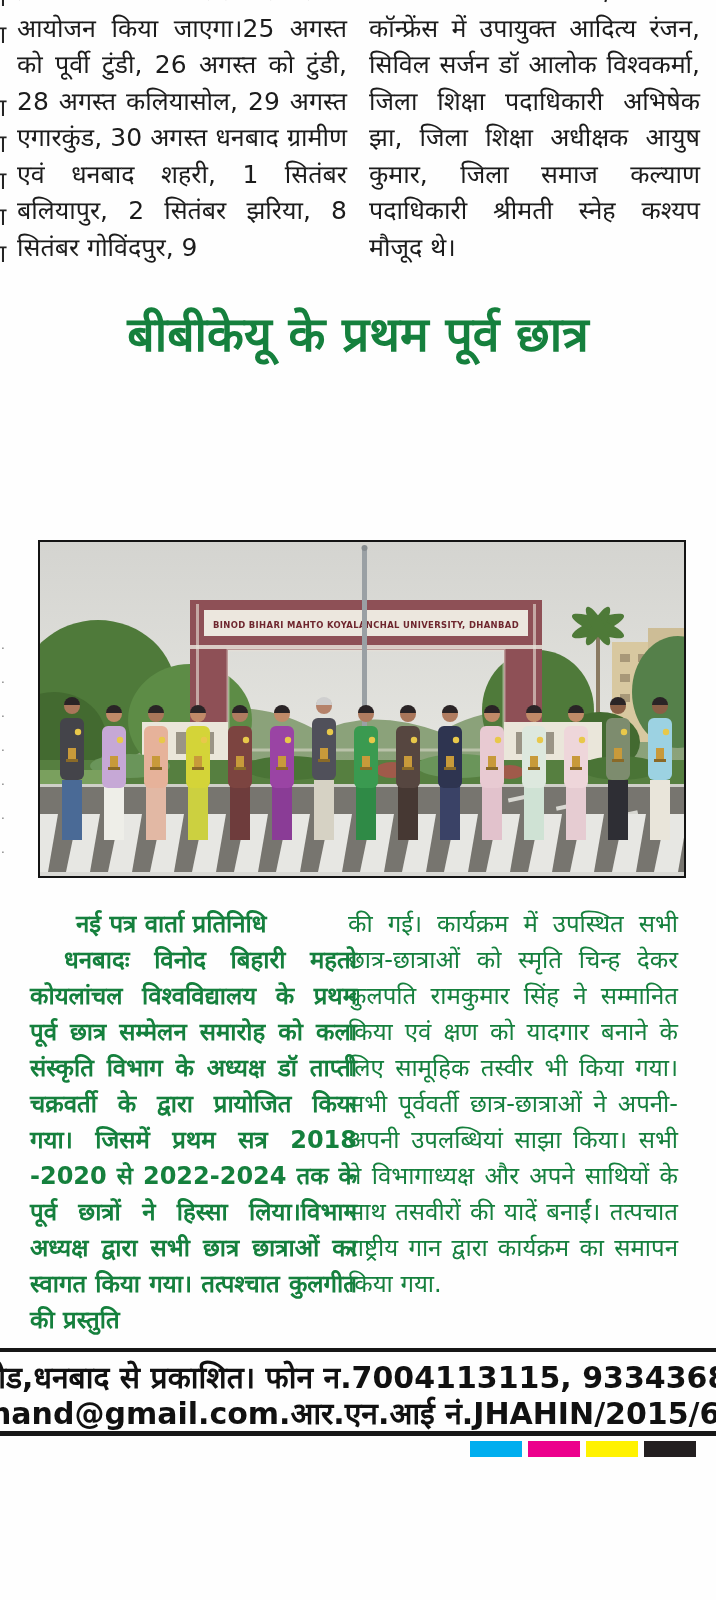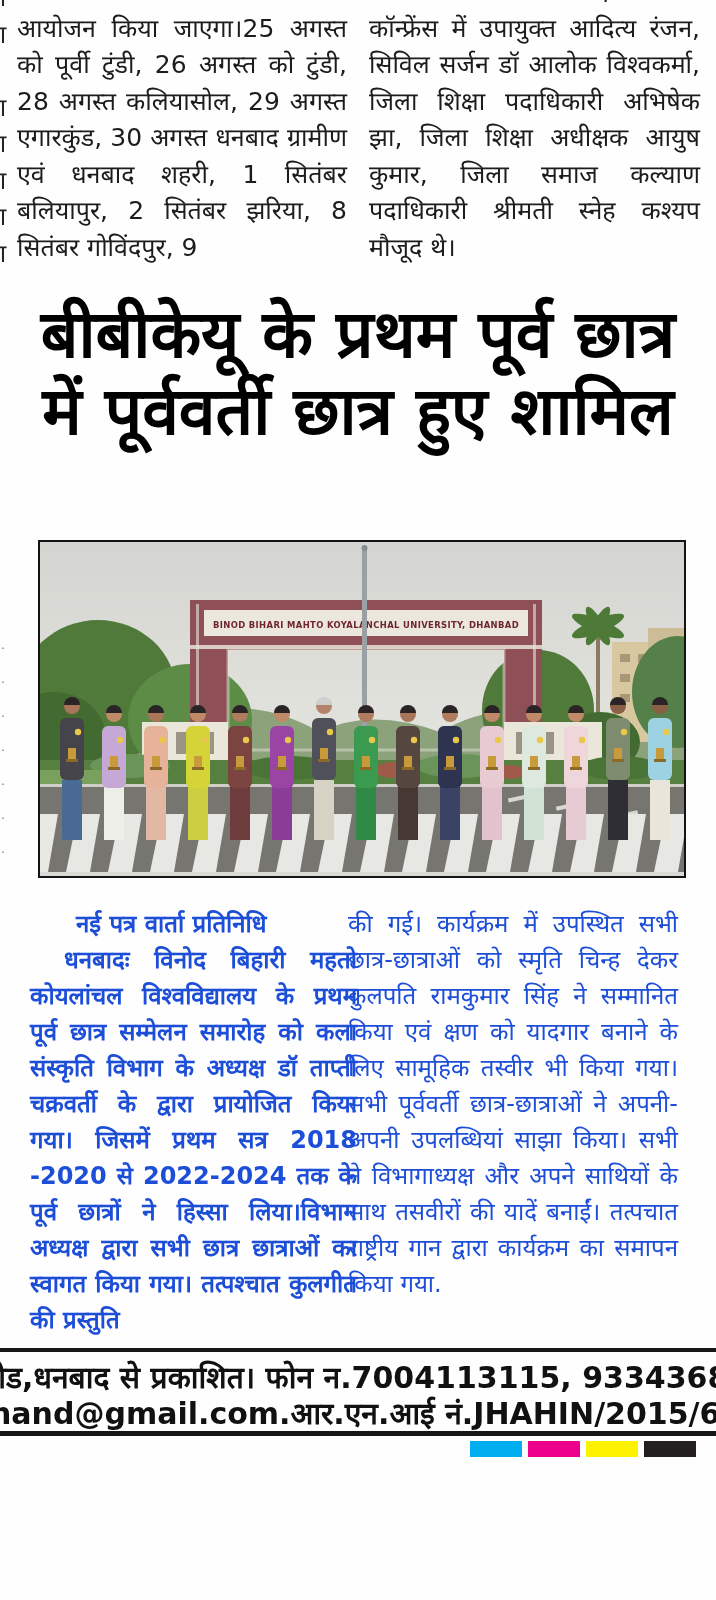--- a/index.html
+++ b/index.html
@@ -12,32 +12,32 @@
   .photo-edge{left:1px;top:632px;width:10px;font-size:12px;line-height:34px;color:#777;}
 
   
   .topcol{position:absolute;top:-26px;font-size:25px;line-height:36.5px;
           text-align:justify;color:#1c1c1c;}
   .col1{left:17px;width:330px;}
   .col2{left:369px;width:331px;}
 
   
   .headline{position:absolute;top:296px;left:0;width:716px;margin:0;
-            font-size:66px;line-height:77px;font-weight:bold;text-align:center;
-            color:#000000;letter-spacing:0px;}
+            font-size:48px;line-height:77px;font-weight:bold;text-align:center;
+            color:#15803d;letter-spacing:0px;}
   .headline span{display:block;}
 
   
   .photo-frame{position:absolute;left:38px;top:540px;width:644px;height:334px;
                border:2px solid #141414;background:#dadad6;}
   .photo-frame svg{display:block;}
 
   
   .bodycol{position:absolute;top:906px;font-size:24px;line-height:36px;
-           text-align:justify;color:#1d4ed8;}
+           text-align:justify;color:#15803d;}
   .bcol1{left:30px;width:327px;}
   .bcol2{left:348px;width:330px;}
   .byline{font-weight:bold;text-indent:46px;text-align:left;}
   .para.indent{text-indent:34px;font-weight:bold;}
 
   
   .rule{position:absolute;left:0;width:716px;background:#171717;}
   .rule-top{top:1348px;height:4px;}
   .rule-bottom{top:1431px;height:5px;}
   .footer-line{position:absolute;font-weight:bold;font-size:30px;white-space:nowrap;color:#111;}
@@ -58,21 +58,20 @@
 ा
 ा
 ा
 ा</div>
 
   <div class="topcol col1">प्रखंडों में जांच व वितरण शिविर का आयोजन किया जाएगा।25 अगस्त को पूर्वी टुंडी, 26 अगस्त को टुंडी, 28 अगस्त कलियासोल, 29 अगस्त एगारकुंड, 30 अगस्त धनबाद ग्रामीण एवं धनबाद शहरी, 1 सितंबर बलियापुर, 2 सितंबर झरिया, 8 सितंबर गोविंदपुर, 9</div>
   <div class="topcol col2">का आयोजन किया जाएगा।वीडियो कॉन्फ्रेंस में उपायुक्त आदित्य रंजन, सिविल सर्जन डॉ आलोक विश्वकर्मा, जिला शिक्षा पदाधिकारी अभिषेक झा, जिला शिक्षा अधीक्षक आयुष कुमार, जिला समाज कल्याण पदाधिकारी श्रीमती स्नेह कश्यप मौजूद थे।</div>
 
   <h1 class="headline">
     <span>बीबीकेयू के प्रथम पूर्व छात्र</span>
-    <span>में पूर्ववर्ती छात्र हुए शामिल</span>
   </h1>
 
   <div class="photo-frame">
     <svg viewBox="0 0 644 330" width="644" height="330" preserveAspectRatio="none">
       <defs>
         <linearGradient id="skyg" x1="0" y1="0" x2="0" y2="1">
           <stop offset="0" stop-color="#d4d4d0"></stop>
           <stop offset="1" stop-color="#e7e7e2"></stop>
         </linearGradient>
       </defs>

